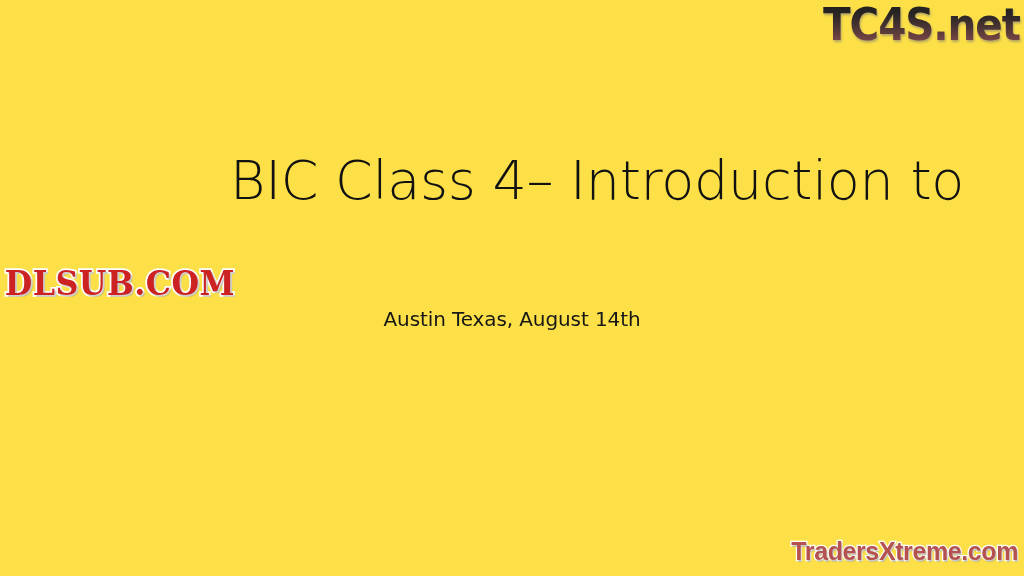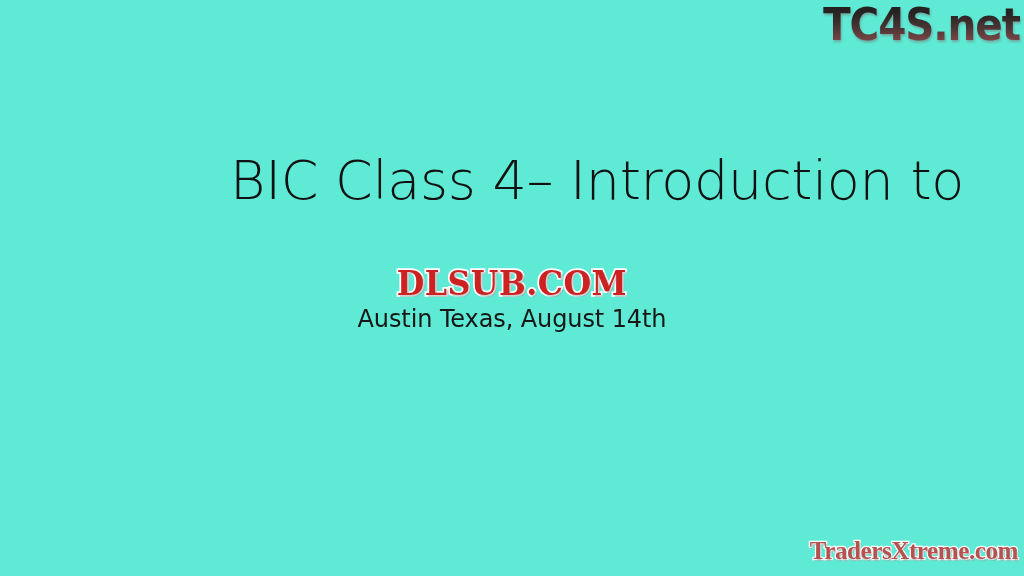--- a/index.html
+++ b/index.html
@@ -9,21 +9,21 @@
     background: #ffffff;
   }
   body {
     font-family: "Liberation Sans", sans-serif;
   }
 
   .slide {
     position: relative;
     width: 1024px;
     height: 576px;
-    background: #5eead4;
+    background: #fde047;
     overflow: hidden;
   }
 
   
   .brand-tc4s {
     position: absolute;
     right: 4px;
     top: 2px;
     font-family: "DejaVu Sans", sans-serif;
     font-weight: 700;
@@ -69,34 +69,34 @@
 
   
   .subtitle {
     position: absolute;
     left: 0;
     right: 0;
     top: 306px;
     text-align: center;
     font-family: "DejaVu Sans", sans-serif;
     font-weight: 400;
-    font-size: 24px;
+    font-size: 20px;
     line-height: 26px;
     color: #171717;
     letter-spacing: -0.1px;
     white-space: nowrap;
   }
 
   
   .watermark-dlsub {
     position: absolute;
     left: 0;
     right: 0;
     top: 266px;
-    text-align: center;
+    text-align: left;
     pointer-events: none;
   }
   .watermark-dlsub .wm-text {
     display: inline-block;
     font-family: "DejaVu Serif", serif;
     font-weight: 700;
     font-size: 33px;
     line-height: 36px;
     letter-spacing: 0.5px;
     transform: scaleX(0.96);
@@ -107,21 +107,21 @@
        2px 2px 0 rgba(150,150,150,0.45);
     white-space: nowrap;
     user-select: none;
   }
 
   
   .brand-traders {
     position: absolute;
     right: 6px;
     bottom: 10px;
-    font-family: Liberation Serif, serif;
+    font-family: Liberation Sans, sans-serif;
     font-weight: 700;
     font-size: 25px;
     line-height: 30px;
     letter-spacing: -0.4px;
     color: #b5524f;
     -webkit-text-stroke: 2.5px #ffffff;
     paint-order: stroke fill;
     text-shadow: 1px 2px 1px rgba(150,150,150,0.5);
     white-space: nowrap;
     user-select: none;

